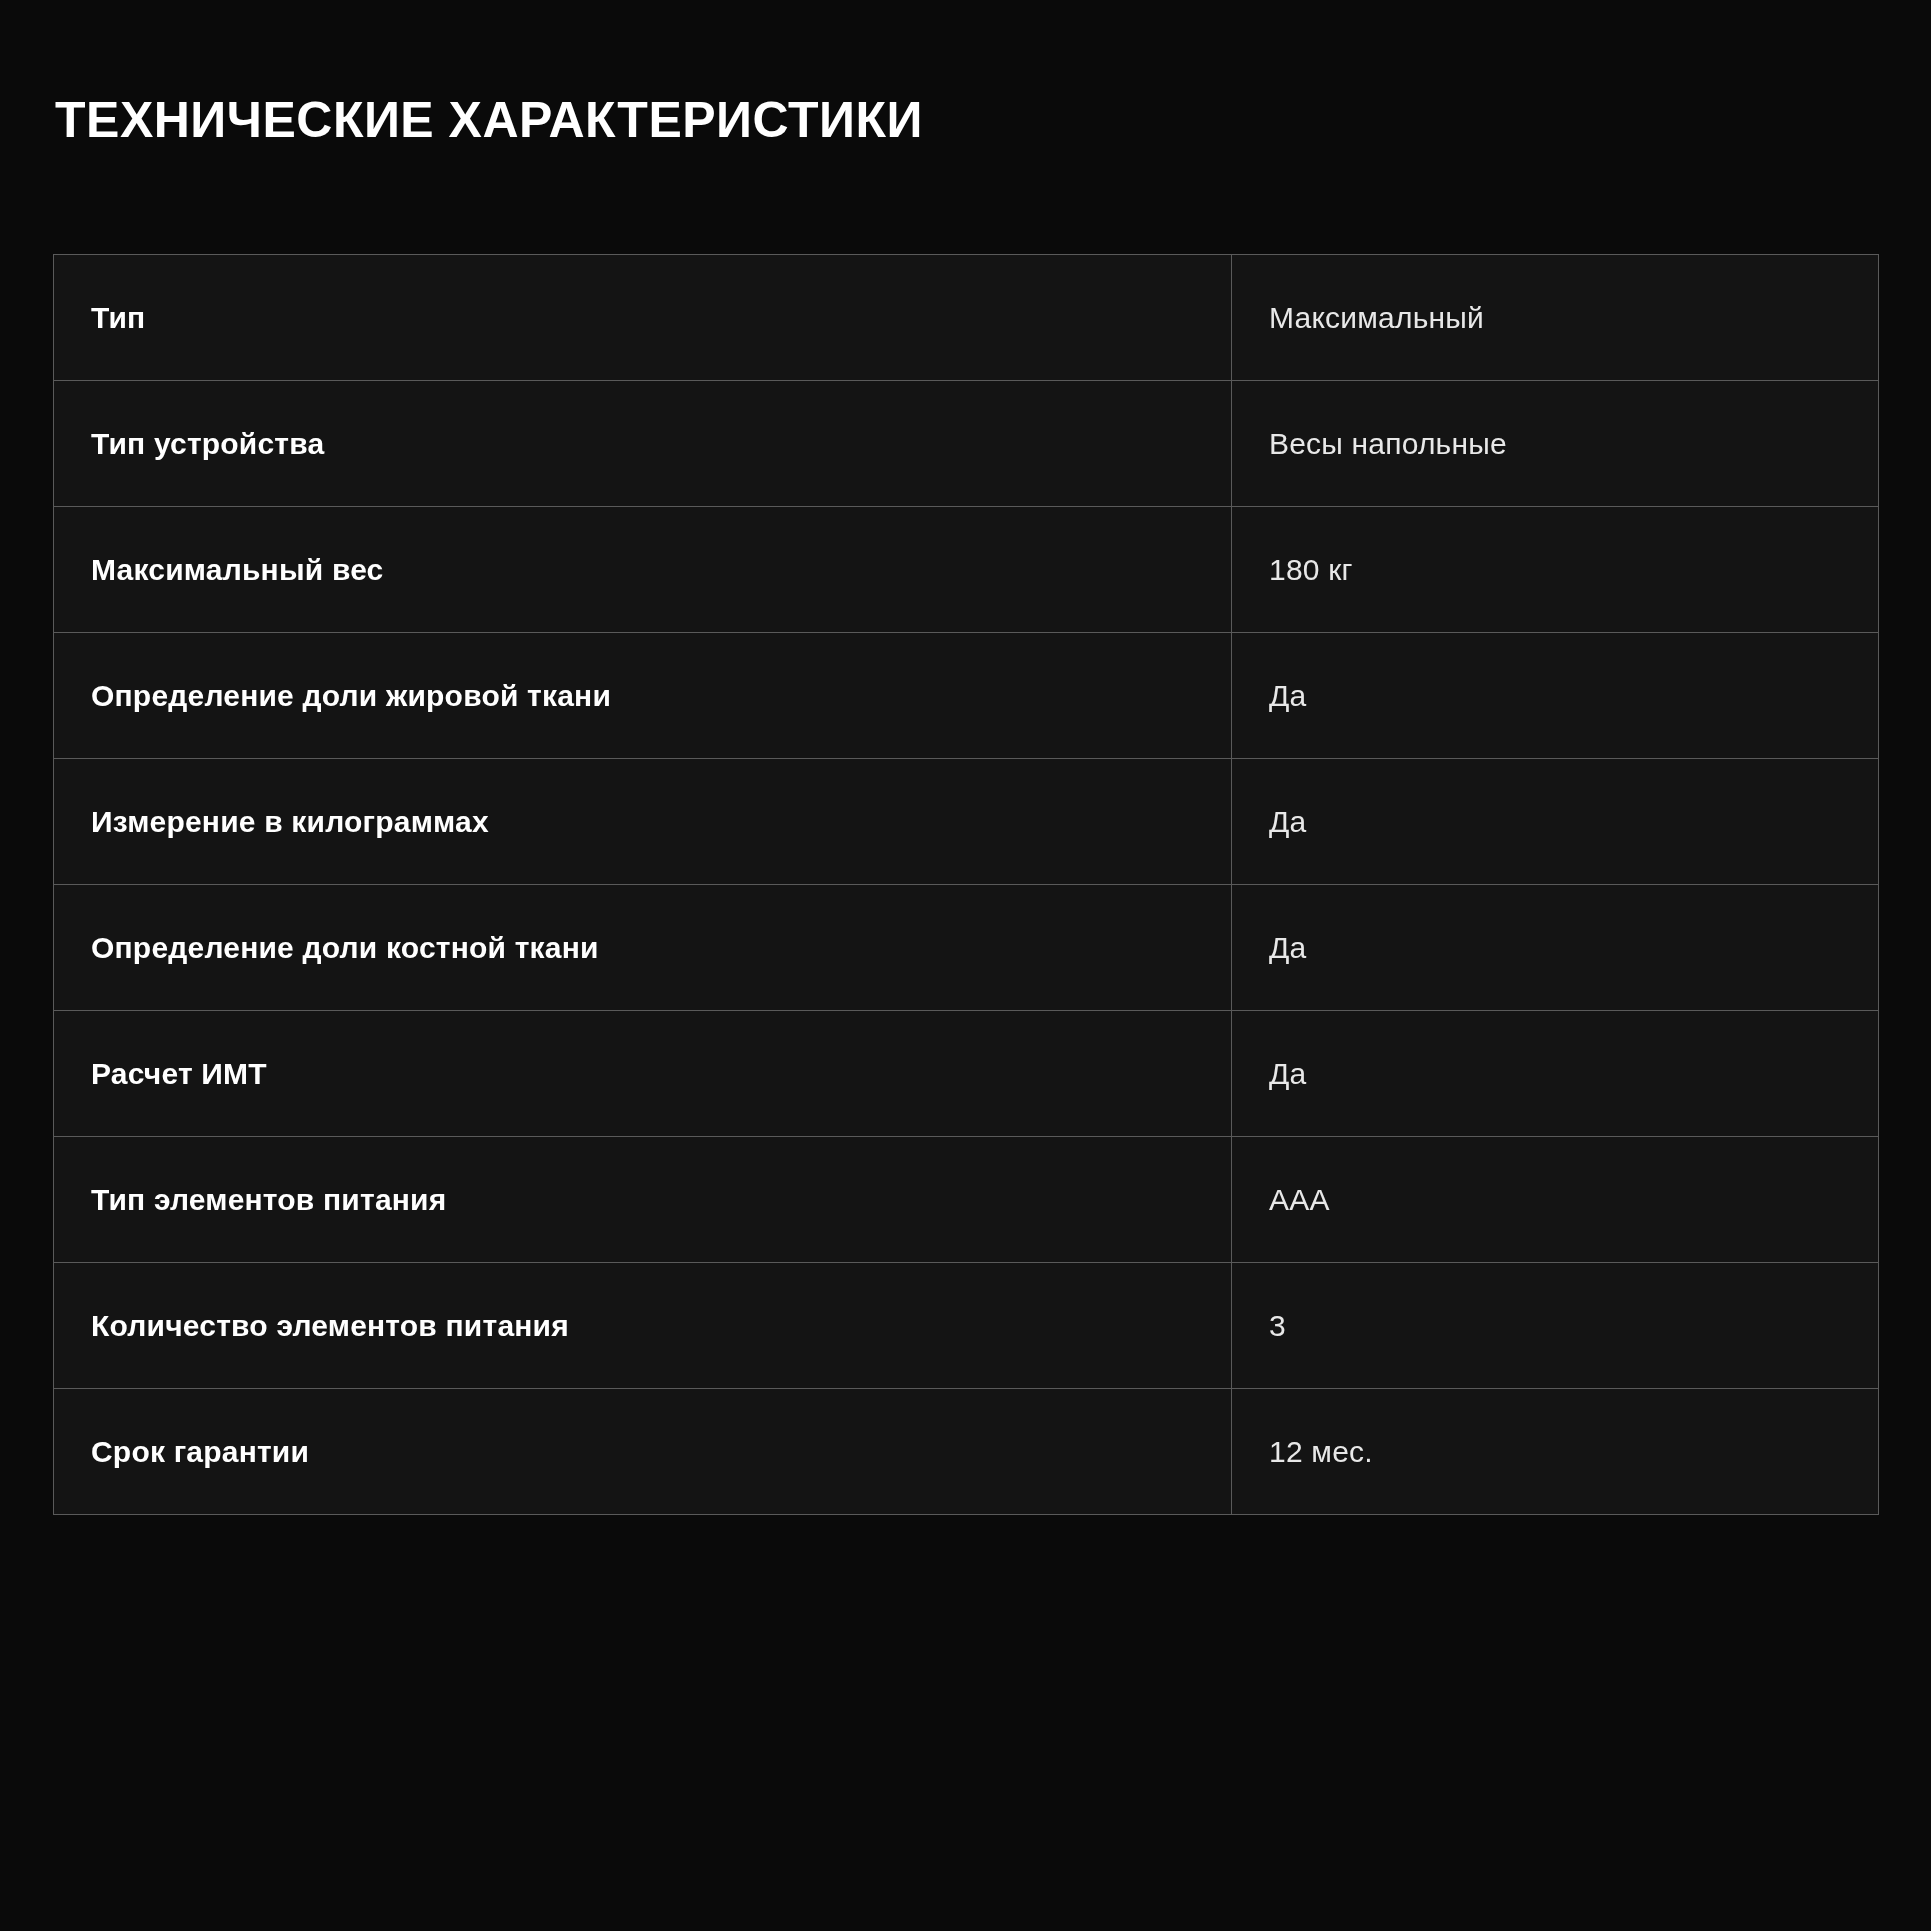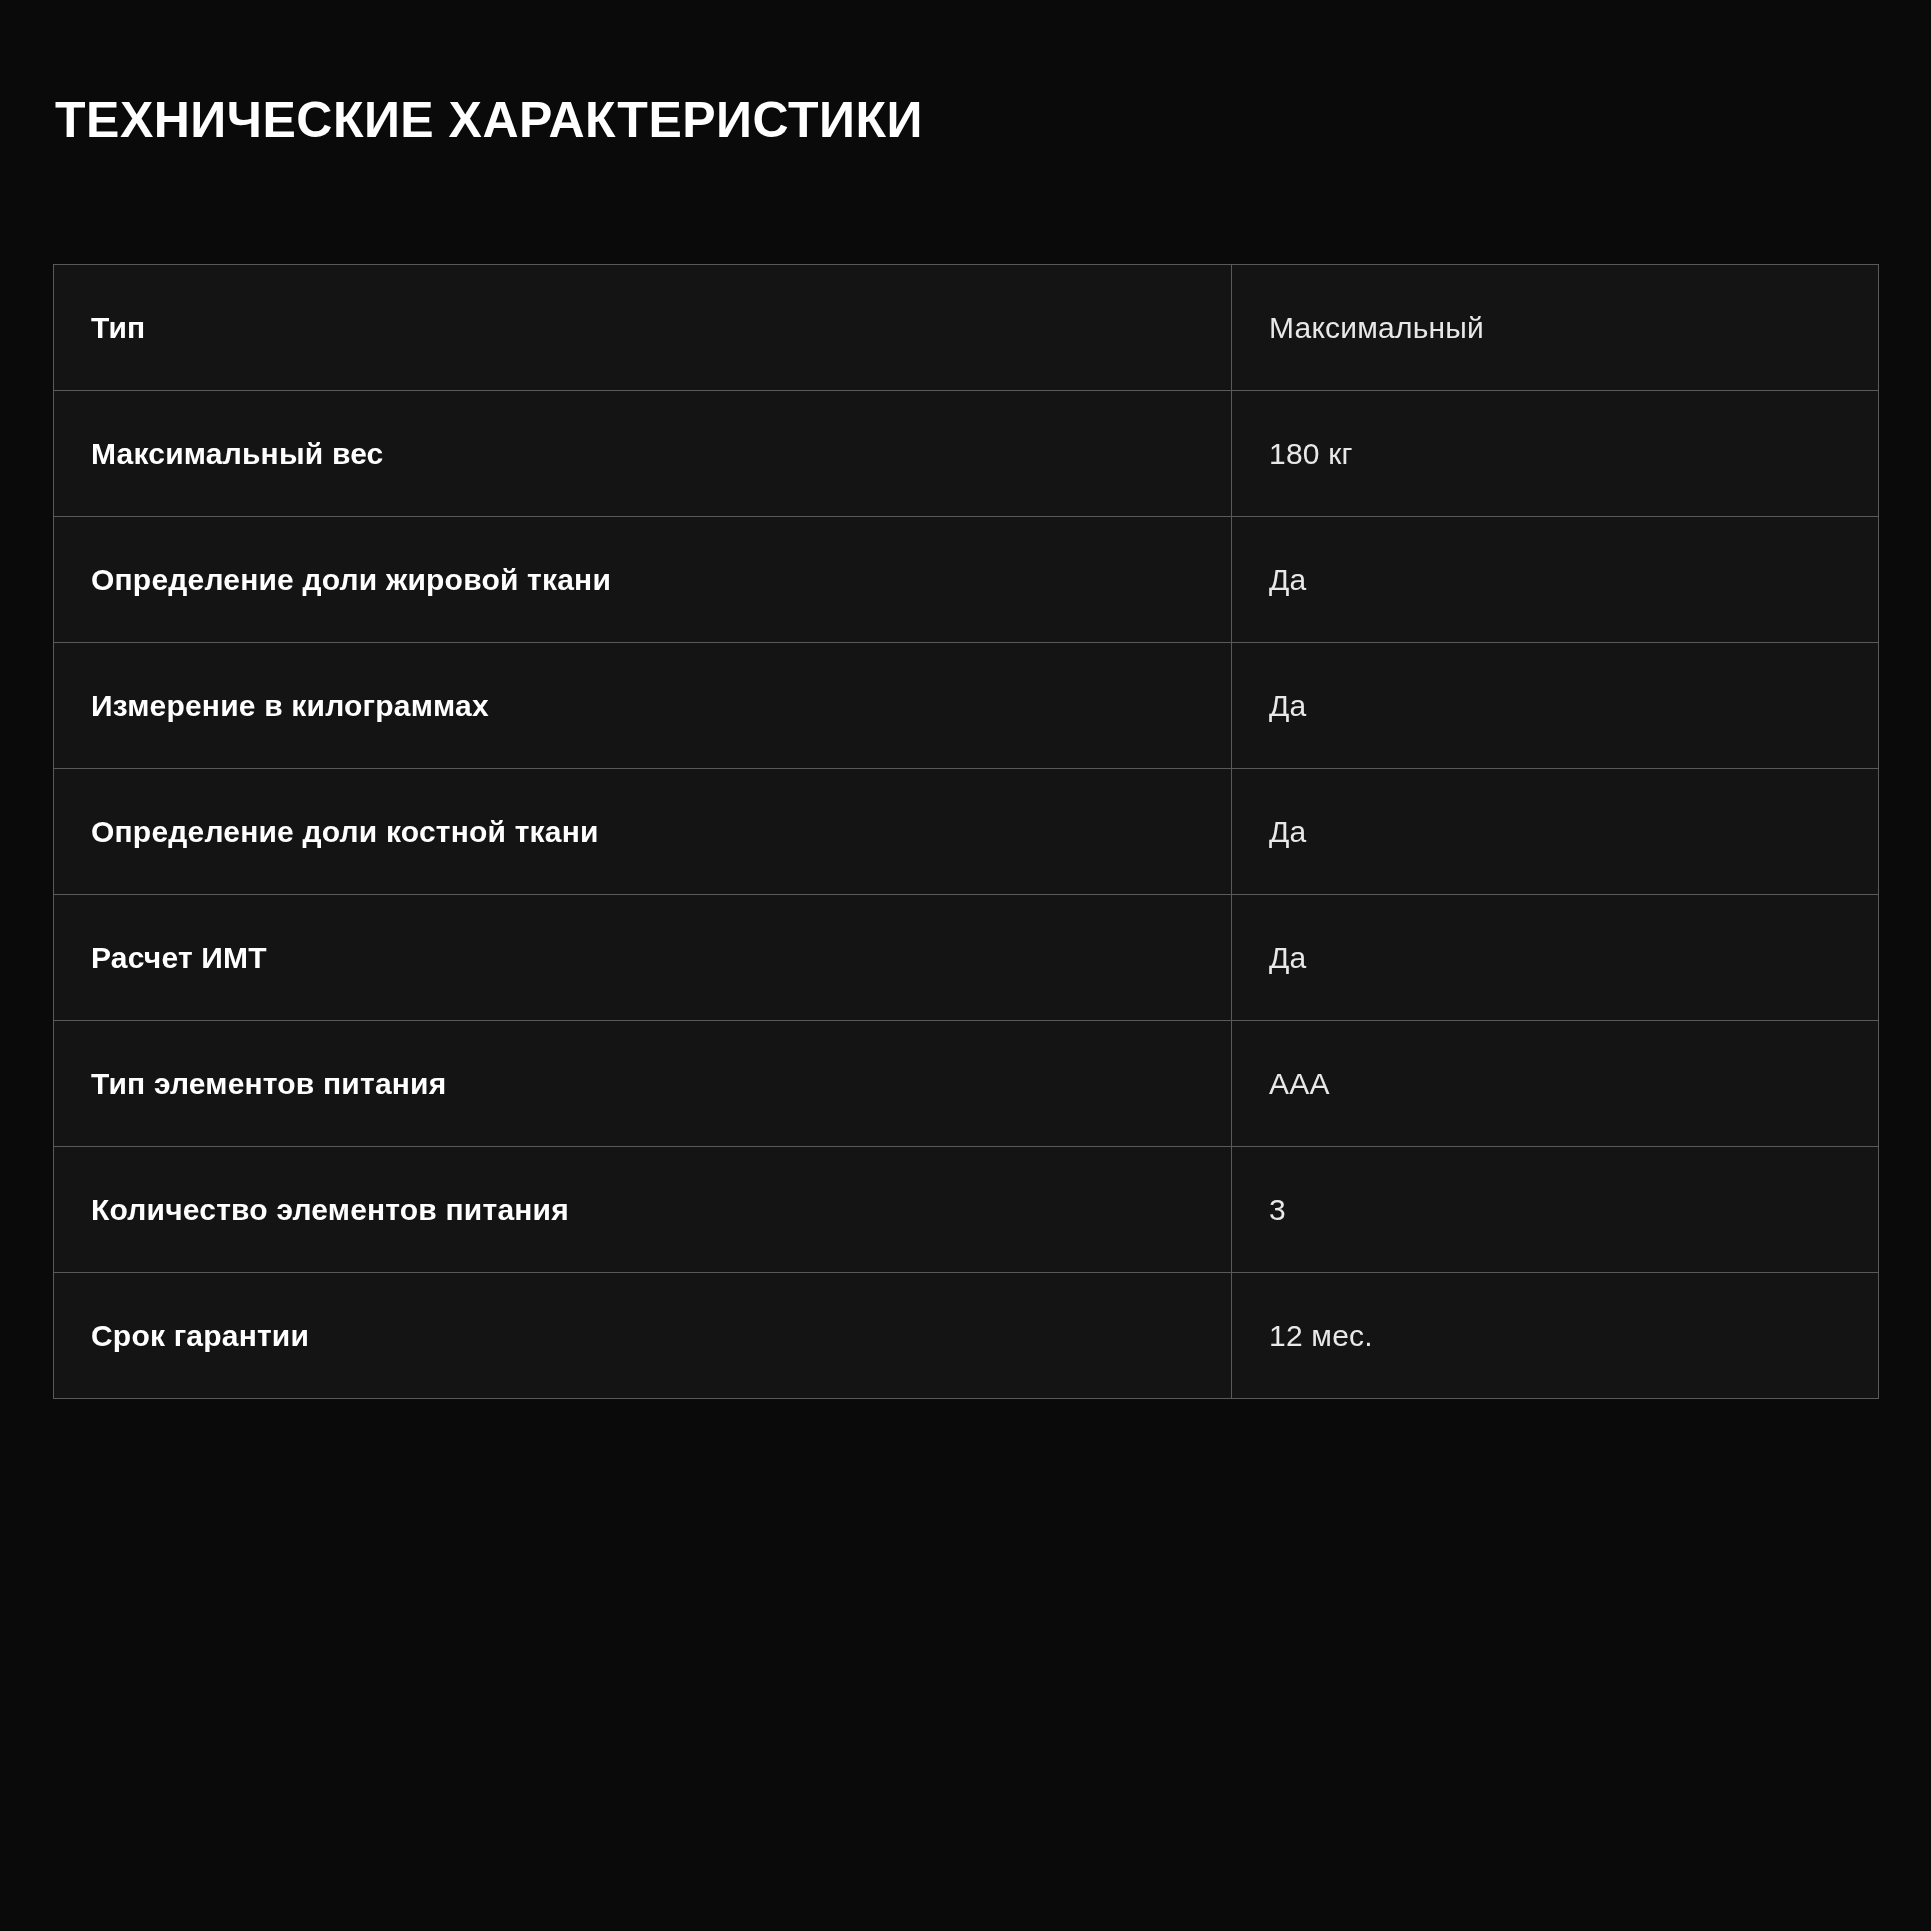--- a/index.html
+++ b/index.html
@@ -28,21 +28,21 @@
     top: 93px;
     font-size: 50px;
     font-weight: bold;
     letter-spacing: 0.5px;
     color: #ffffff;
     line-height: 1.1;
   }
   .spec-table {
     position: absolute;
     left: 53px;
-    top: 264px;
+    top: 254px;
     width: 1825px;
     border-collapse: collapse;
     table-layout: fixed;
     padding-left: 31px;
   }
   .spec-table tr {
     height: 126px;
   }
   .spec-table td {
     border: 1px solid #5a5a5a;
@@ -73,20 +73,24 @@
 
   <div class="page-title">ТЕХНИЧЕСКИЕ ХАРАКТЕРИСТИКИ</div>
 
   <table class="spec-table">
     <tbody>
       <tr>
         <td class="label-cell">Тип</td>
         <td class="value-cell">Максимальный</td>
       </tr>
       <tr>
+        <td class="label-cell">Тип устройства</td>
+        <td class="value-cell">Весы напольные</td>
+      </tr>
+      <tr>
         <td class="label-cell">Максимальный вес</td>
         <td class="value-cell">180 кг</td>
       </tr>
       <tr>
         <td class="label-cell">Определение доли жировой ткани</td>
         <td class="value-cell">Да</td>
       </tr>
       <tr>
         <td class="label-cell">Измерение в килограммах</td>
         <td class="value-cell">Да</td>

